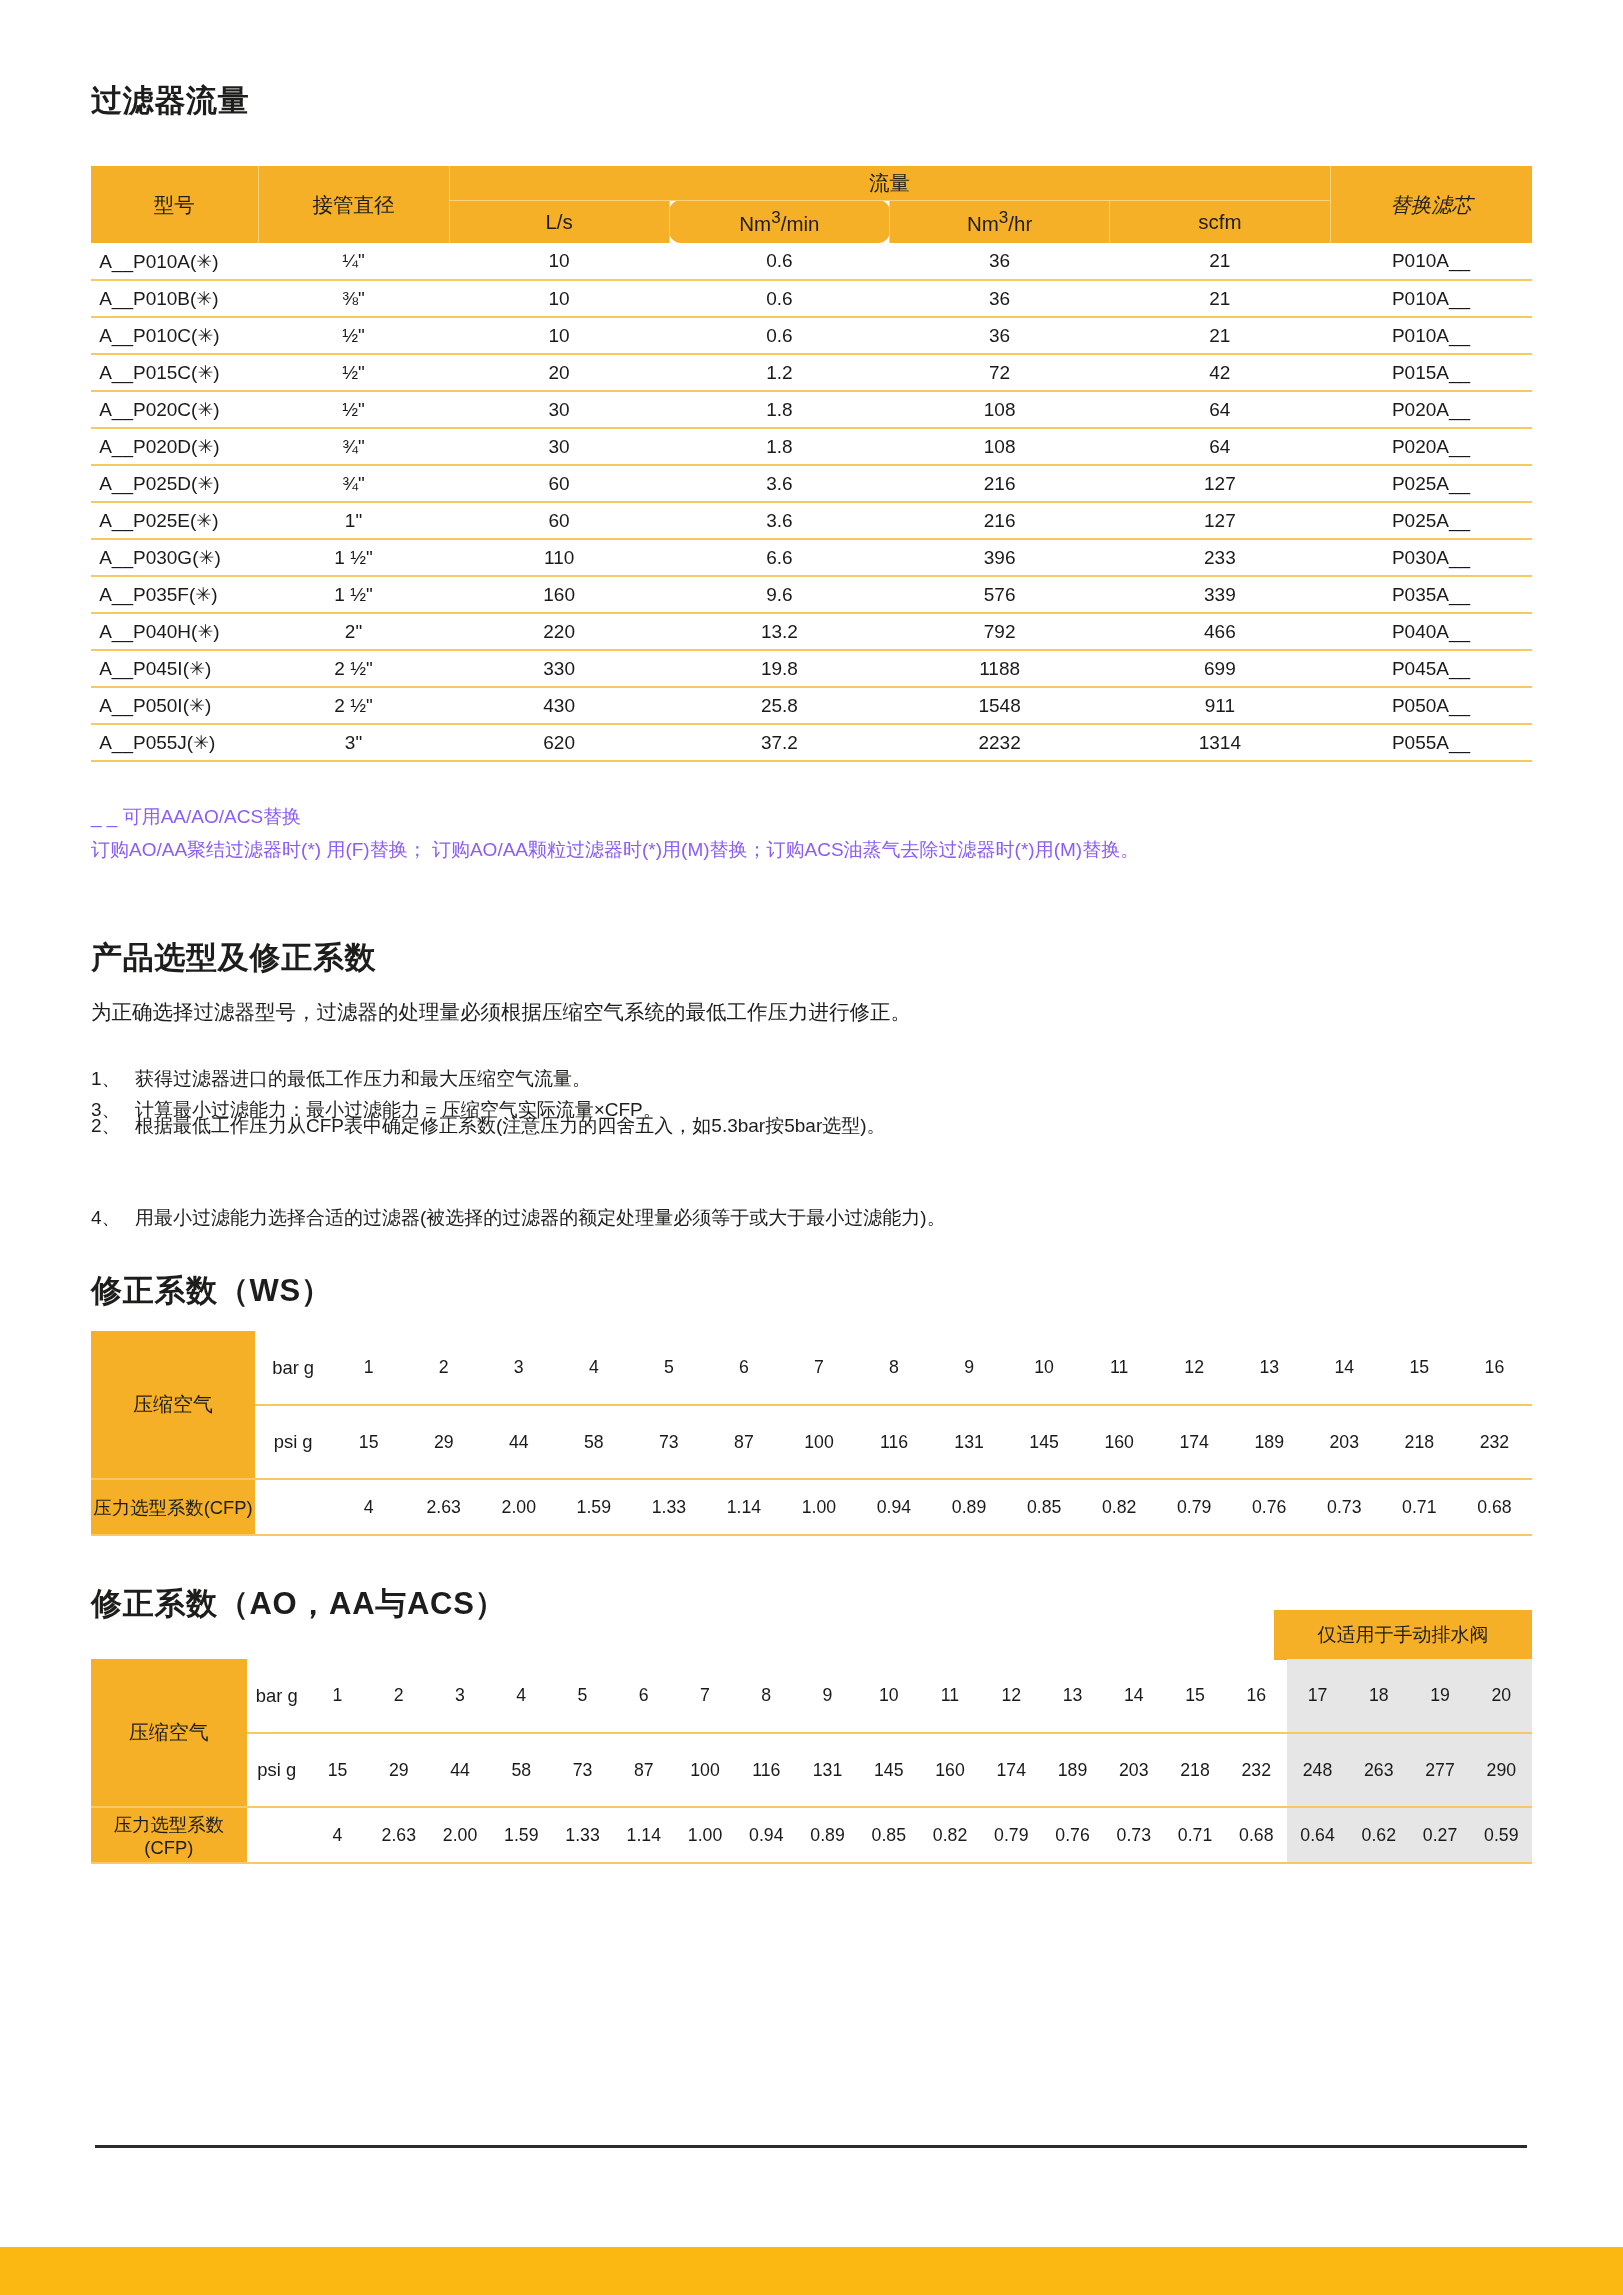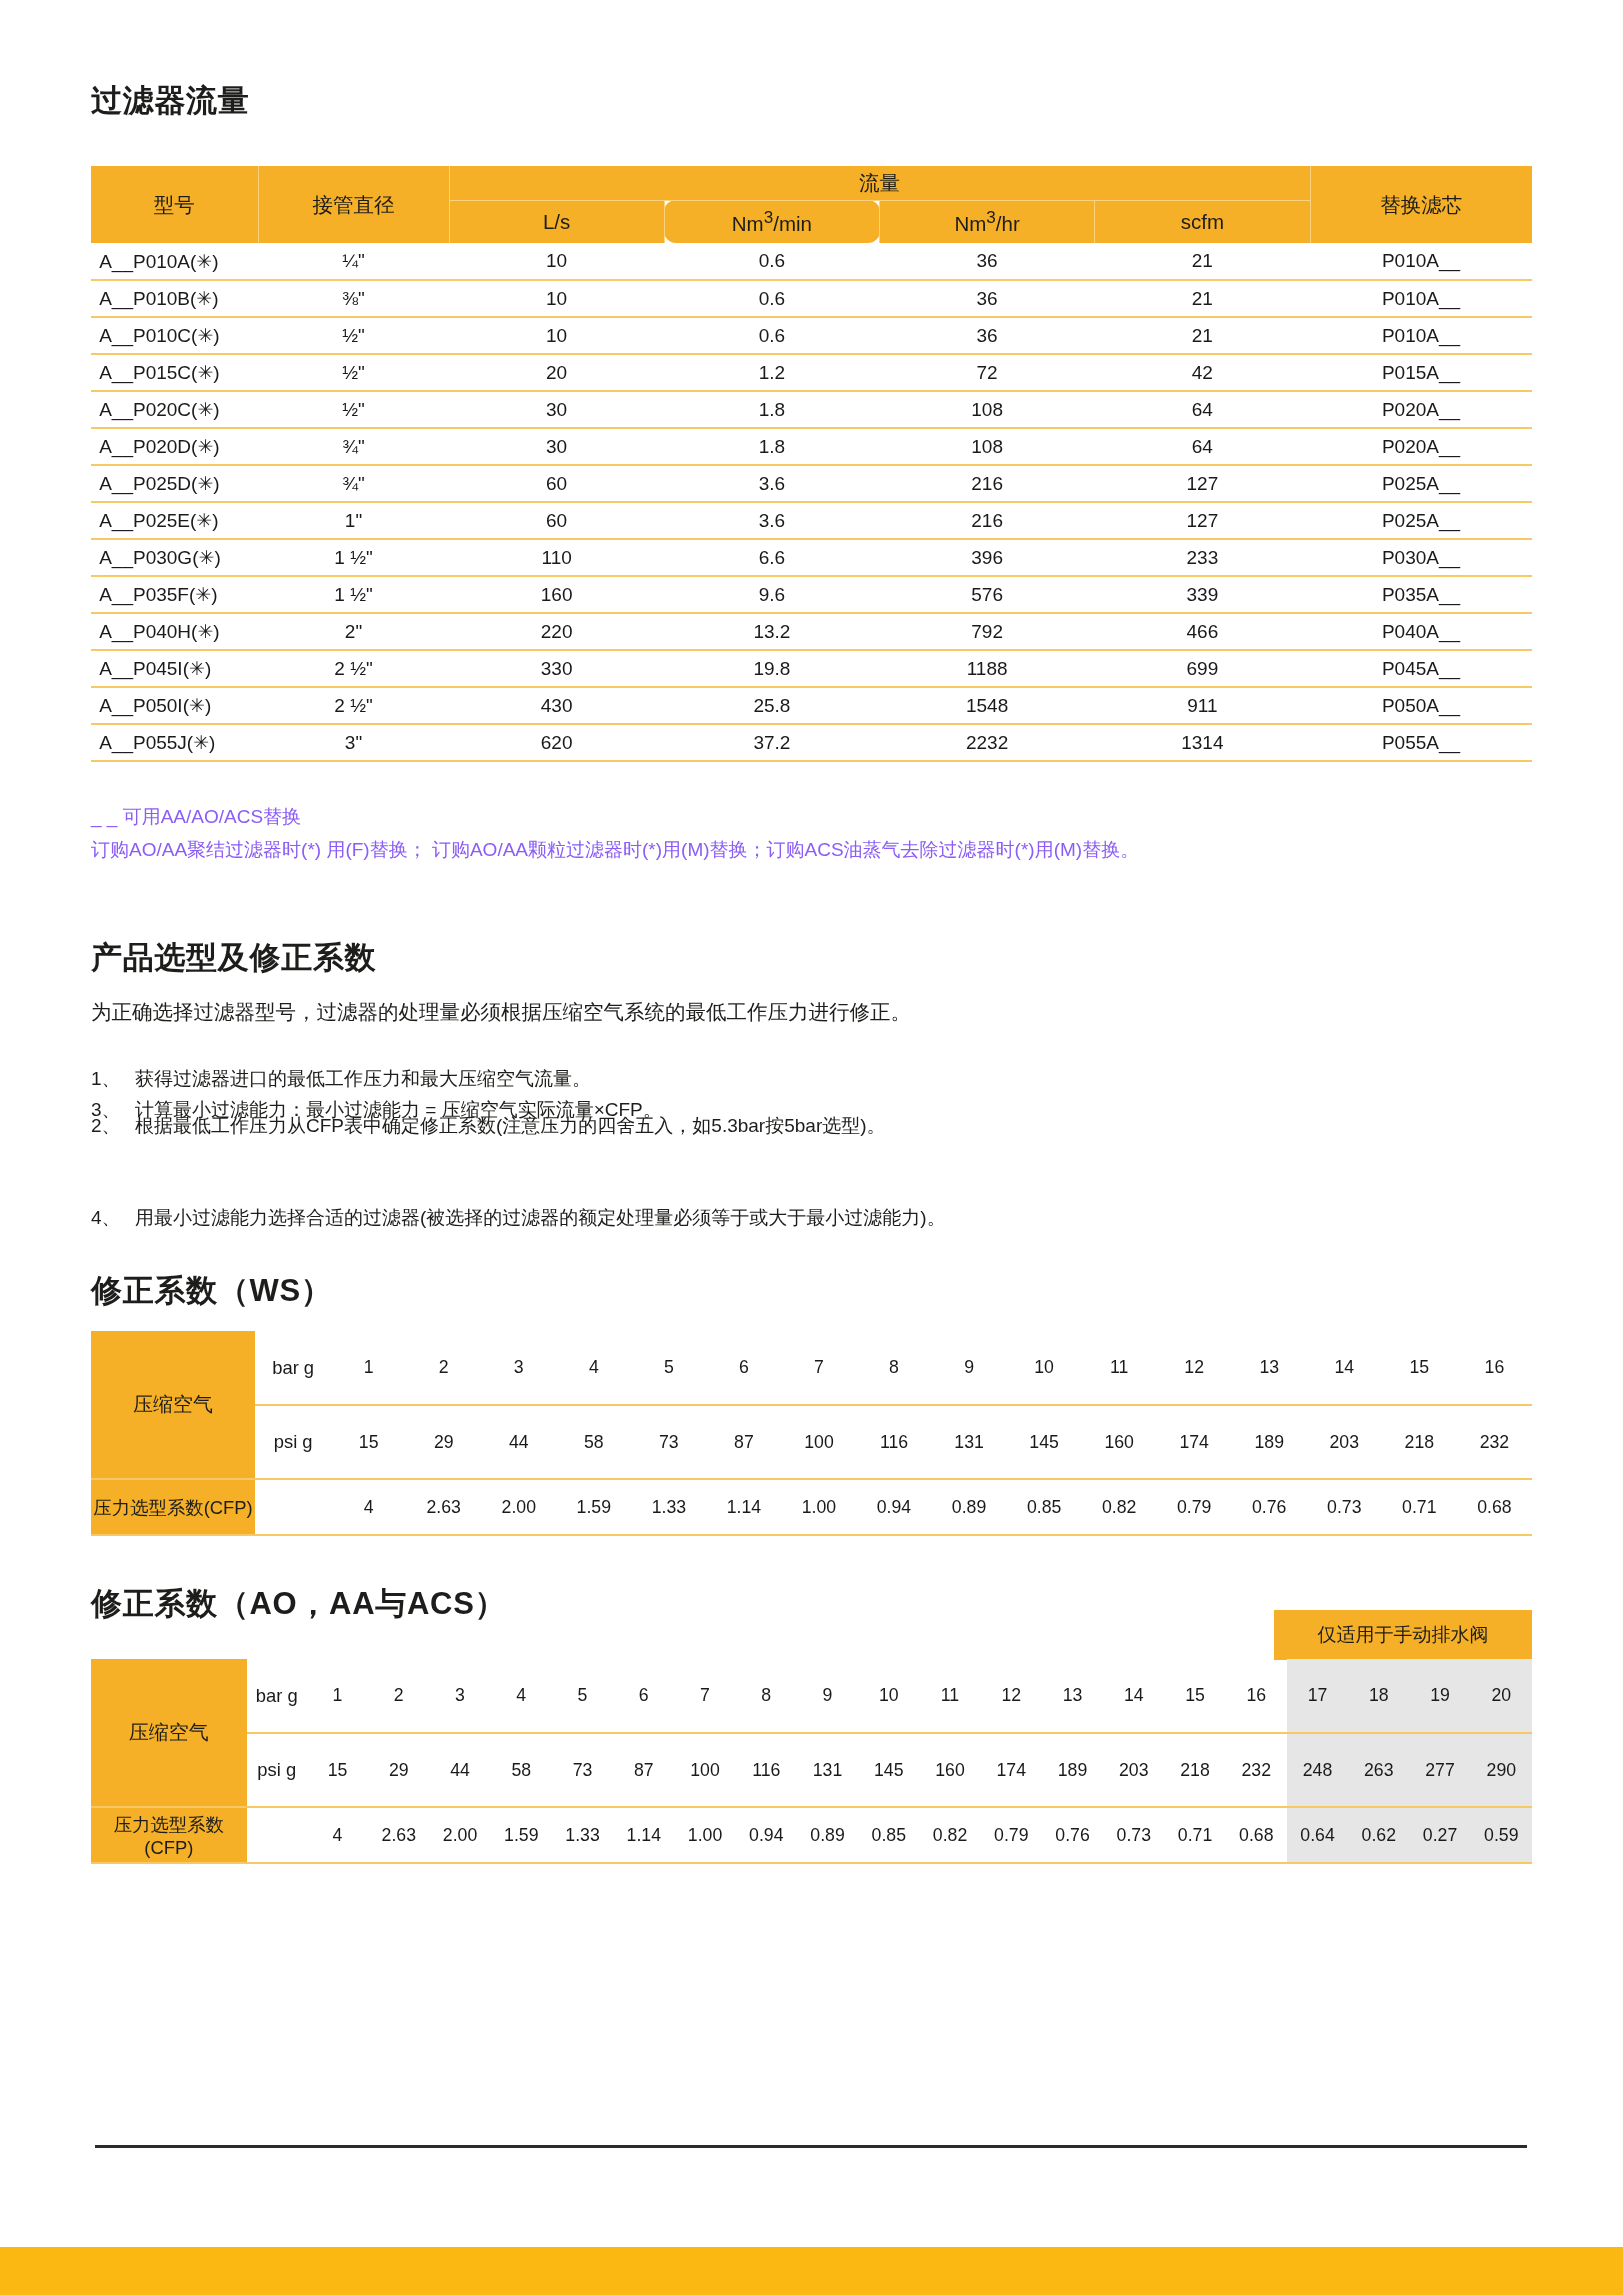--- a/index.html
+++ b/index.html
@@ -49,21 +49,21 @@
   #flow-table thead th {
     background: #f5b028;
     color: #1d1d1b;
     font-size: 20.5px;
     border-right: 1.4px solid #fbd27d;
   }
   #flow-table thead th.last { border-right: none; }
   .hdr-model  { width: 167px; }
   .hdr-conn   { width: 191px; }
   .hdr-unit   { width: 183px; }
-  .hdr-spare  { width: 222px; }
+  .hdr-spare  { width: 202px; font-style: italic; }
   #flow-table tbody td {
     height: 37px;
     border-bottom: 2px solid #f8c962;
     font-size: 19px;
   }
   #flow-table tbody tr:last-child td { border-bottom: 2px solid #f8c962; }
   #flow-table tbody td.model {
     text-align: left;
     padding-left: 8.2px;
   }

